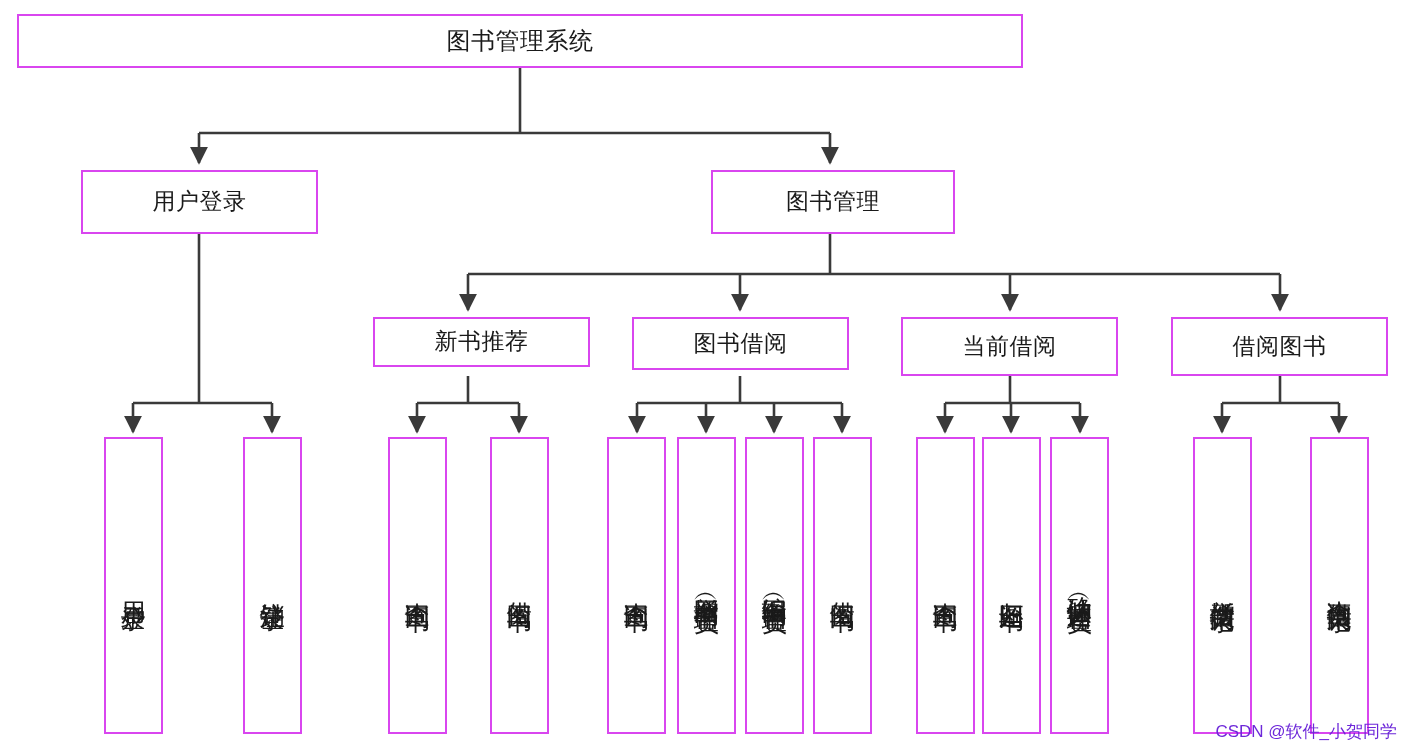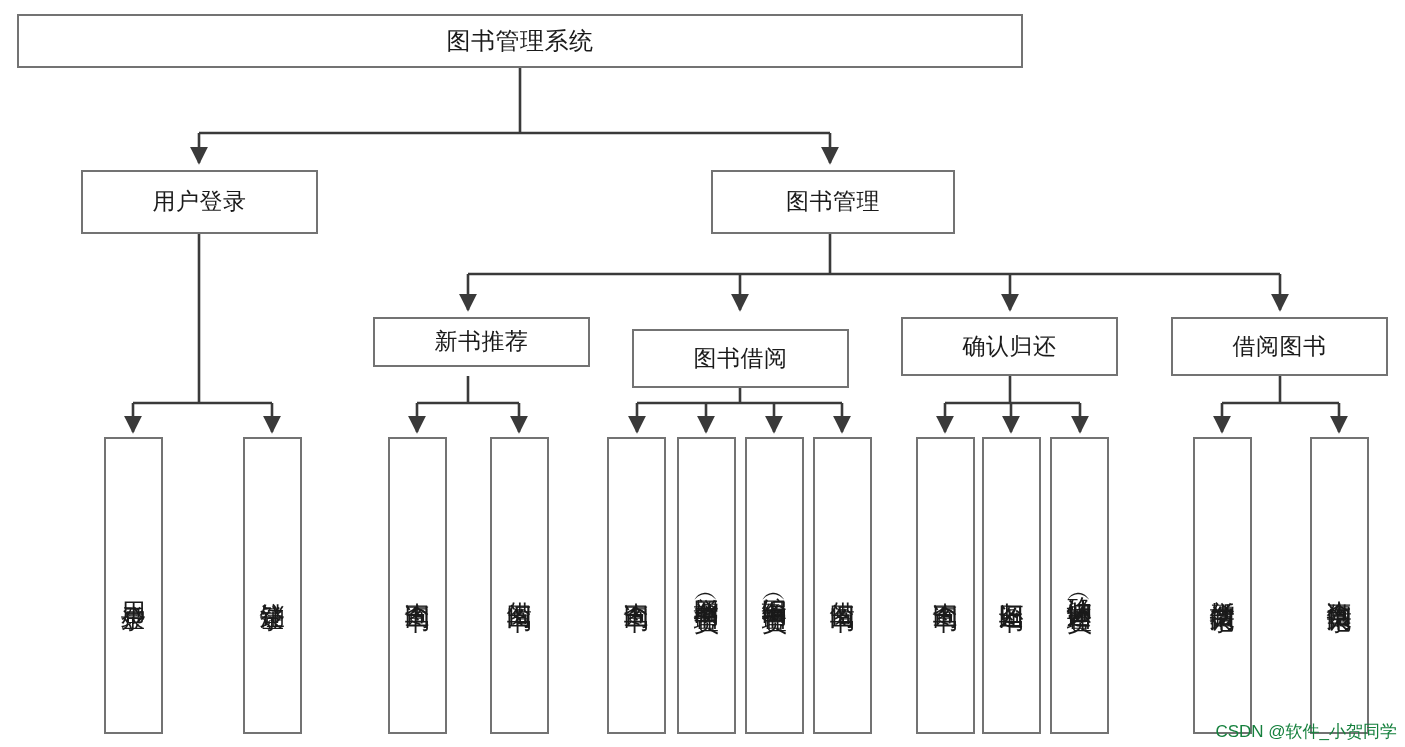--- a/index.html
+++ b/index.html
@@ -23,21 +23,21 @@
     left: 0;
     top: 0;
     width: 1405px;
     height: 747px;
     pointer-events: none;
   }
   .node {
     position: absolute;
     box-sizing: border-box;
     background: #ffffff;
-    border: 2px solid #737373;
+    border: 2px solid #d946ef;
     display: flex;
     align-items: center;
     justify-content: center;
     color: #1a1a1a;
     z-index: 2;
   }
   .node .label {
     display: block;
     text-align: center;
     line-height: 1.18;
@@ -63,21 +63,21 @@
     font-size: 25px;
     line-height: 1.05;
     letter-spacing: 2px;
     white-space: nowrap;
   }
   #watermark {
     position: absolute;
     right: 8px;
     bottom: 4px;
     font-size: 17px;
-    color: #15803d;
+    color: #6d28d9;
     z-index: 5;
     white-space: nowrap;
     user-select: none;
   }
 </style>
 </head>
 <body>
 
 <div id="canvas">
 
@@ -139,25 +139,25 @@
   <div class="node horiz" style="left:81px; top:170px; width:237px; height:64px;">
     <span class="label">用户登录</span>
   </div>
   <div class="node horiz" style="left:711px; top:170px; width:244px; height:64px;">
     <span class="label">图书管理</span>
   </div>
 
   <div class="node horiz" style="left:373px; top:317px; width:217px; height:50px;">
     <span class="label">新书推荐</span>
   </div>
-  <div class="node horiz" style="left:632px; top:329px; width:217px; height:59px;align-items:center;">
+  <div class="node horiz" style="left:632px; top:317px; width:217px; height:53px;align-items:center;">
     <span class="label">图书借阅</span>
   </div>
   <div class="node horiz" style="left:901px; top:317px; width:217px; height:59px;">
-    <span class="label">确认归还</span>
+    <span class="label">当前借阅</span>
   </div>
   <div class="node horiz" style="left:1171px; top:317px; width:217px; height:59px;">
     <span class="label">借阅图书</span>
   </div>
 
   <div class="node vert" style="left:104px; top:437px; width:59px; height:297px;">
     <span class="label">用户登录</span>
   </div>
   <div class="node vert" style="left:243px; top:437px; width:59px; height:297px;">
     <span class="label">注销登录</span>

